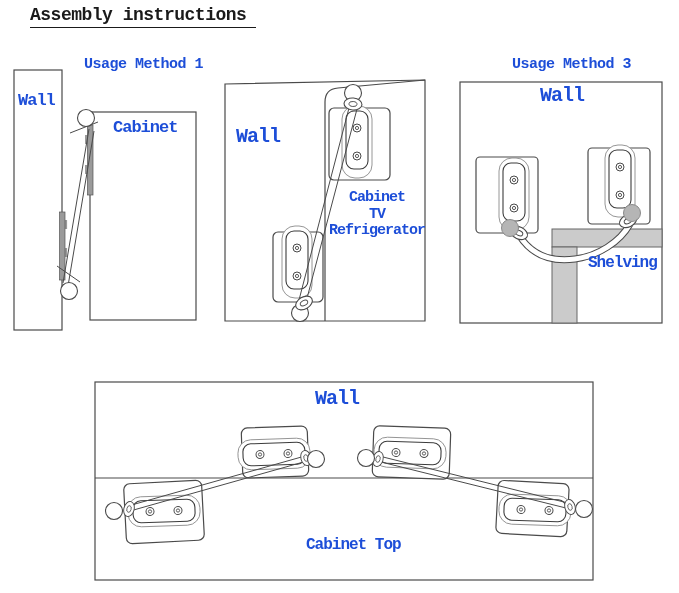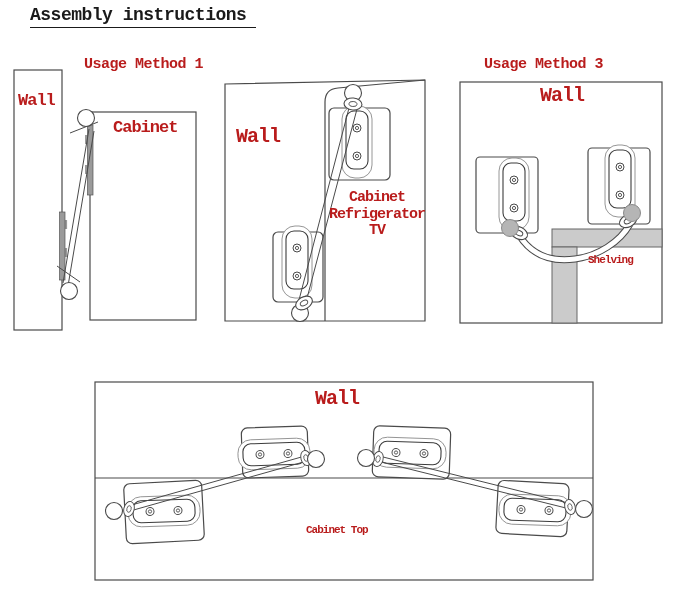--- a/index.html
+++ b/index.html
@@ -7,25 +7,25 @@
     position:relative;width:679px;height:593px;background:#ffffff;
     font-family:"Liberation Mono","DejaVu Sans Mono",monospace;
     overflow:hidden;
   }
   .abs{position:absolute;white-space:nowrap;}
   #title{
     left:30px;top:5px;font-size:18px;font-weight:bold;color:#1a1a1a;
     letter-spacing:-0.5px;border-bottom:1.6px solid #1a1a1a;
     padding:0 10px 2px 0;
   }
-  .red{color:#b91c1c;}
+  .red{color:#1d4ed8;}
   .method-label{font-size:15px;letter-spacing:-0.5px;font-weight:bold;}
   .lbl-lg{font-size:20px;letter-spacing:-1px;font-weight:bold;}
   .lbl-md{font-size:17px;letter-spacing:-1px;font-weight:bold;}
-  .lbl-sm{font-size:11px;letter-spacing:-1px;font-weight:bold;}
+  .lbl-sm{font-size:16px;letter-spacing:-1px;font-weight:bold;}
   #p2-target{left:322px;top:190px;width:110px;text-align:center;
     font-size:15px;line-height:16.5px;letter-spacing:-1px;font-weight:bold;white-space:normal;}
   svg{position:absolute;left:0;top:0;}
 </style>
 </head>
 <body>
 
 <div id="stage">
 
   <svg width="679" height="593" viewBox="0 0 679 593">
@@ -141,31 +141,31 @@
       <use href="#loop" transform="translate(378,459) rotate(-75) scale(0.85)"></use>
       <use href="#ball" x="366" y="458"></use>
       <use href="#loop" transform="translate(570,507) rotate(75) scale(0.85)"></use>
       <use href="#ball" x="584" y="509"></use>
     </g>
   </svg>
 
   <div id="title" class="abs">Assembly instructions</div>
 
   <div class="abs red method-label" style="left:84px;top:56px">Usage Method 1</div>
-  <div class="abs red method-label" style="left:484px;top:56px">Usage Method 3</div>
+  <div class="abs red method-label" style="left:512px;top:56px">Usage Method 3</div>
 
   <div class="abs red lbl-md" style="left:18px;top:91px">Wall</div>
   <div class="abs red lbl-md" style="left:113px;top:118px">Cabinet</div>
 
   <div class="abs red lbl-lg" style="left:236px;top:125px">Wall</div>
   <div id="p2-target" class="abs red">
     <div>Cabinet</div>
+    <div>TV</div>
     <div>Refrigerator</div>
-    <div>TV</div>
   </div>
 
   <div class="abs red lbl-lg" style="left:540px;top:84px">Wall</div>
   <div class="abs red lbl-sm" style="left:588px;top:254px">Shelving</div>
 
   <div class="abs red lbl-lg" style="left:315px;top:387px">Wall</div>
-  <div class="abs red lbl-sm" style="left:306px;top:524px">Cabinet Top</div>
+  <div class="abs red lbl-sm" style="left:306px;top:536px">Cabinet Top</div>
 
 </div>
 
 </body></html>

